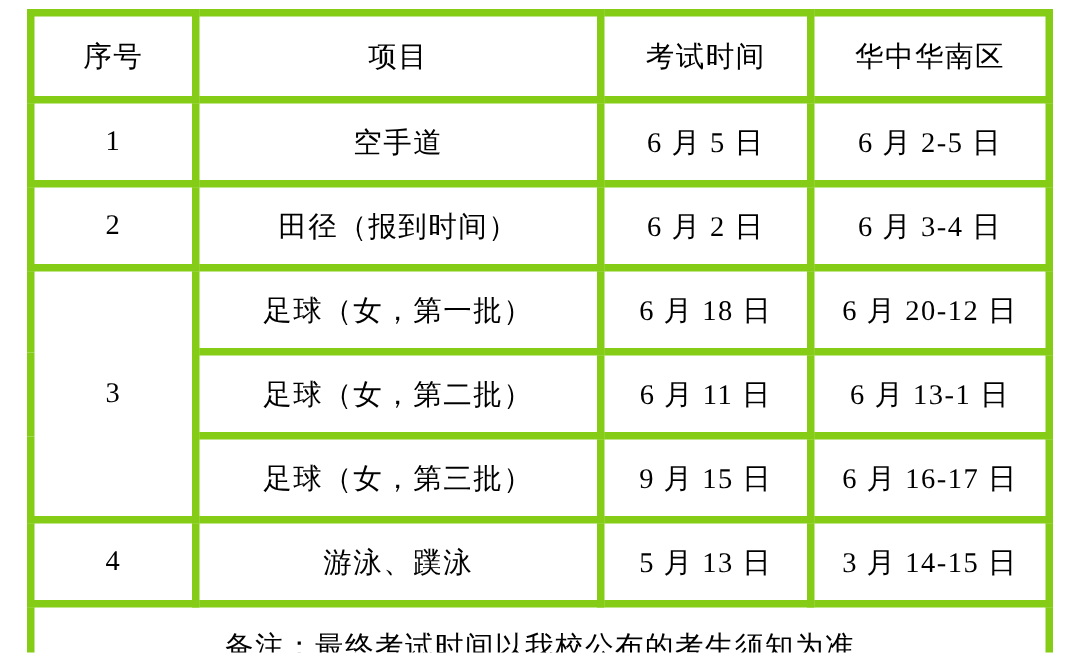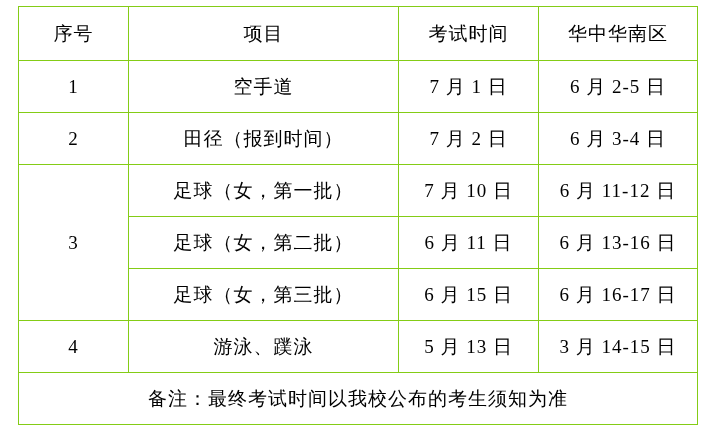--- a/index.html
+++ b/index.html
@@ -21,21 +21,21 @@
     box-sizing: border-box;
   }
   table.schedule {
     border-collapse: collapse;
     width: 679px;
     margin: 6px 18px 0 18px;
     table-layout: fixed;
   }
   table.schedule td,
   table.schedule th {
-    border: 1px solid #84cc16;
+    border: 5px solid #84cc16;
     text-align: center;
     vertical-align: middle;
     font-weight: normal;
     font-size: 19px;
     padding: 0;
     height: 51px;
     letter-spacing: 1px;
   }
   col.c-seq { width: 110px; }
   col.c-item { width: 270px; }
@@ -72,47 +72,47 @@
       <tr class="header">
         <td>序号</td>
         <td>项目</td>
         <td>考试时间</td>
         <td>华中华南区</td>
       </tr>
 
       <tr>
         <td class="seq-cell">1</td>
         <td>空手道</td>
-        <td>7 月 1 日</td>
+        <td>6 月 5 日</td>
         <td>6 月 2-5 日</td>
       </tr>
 
       <tr>
         <td class="seq-cell">2</td>
         <td>田径（报到时间）</td>
-        <td>7 月 2 日</td>
+        <td>6 月 2 日</td>
         <td>6 月 3-4 日</td>
       </tr>
 
       <tr>
         <td class="seq-cell" rowspan="3">3</td>
         <td>足球（女，第一批）</td>
-        <td>7 月 10 日</td>
-        <td>6 月 11-12 日</td>
+        <td>6 月 18 日</td>
+        <td>6 月 20-12 日</td>
       </tr>
 
       <tr>
         <td>足球（女，第二批）</td>
         <td>6 月 11 日</td>
-        <td>6 月 13-16 日</td>
+        <td>6 月 13-1 日</td>
       </tr>
 
       <tr>
         <td>足球（女，第三批）</td>
-        <td>6 月 15 日</td>
+        <td>9 月 15 日</td>
         <td>6 月 16-17 日</td>
       </tr>
 
       <tr>
         <td class="seq-cell">4</td>
         <td>游泳、蹼泳</td>
         <td>5 月 13 日</td>
         <td>3 月 14-15 日</td>
       </tr>
 

